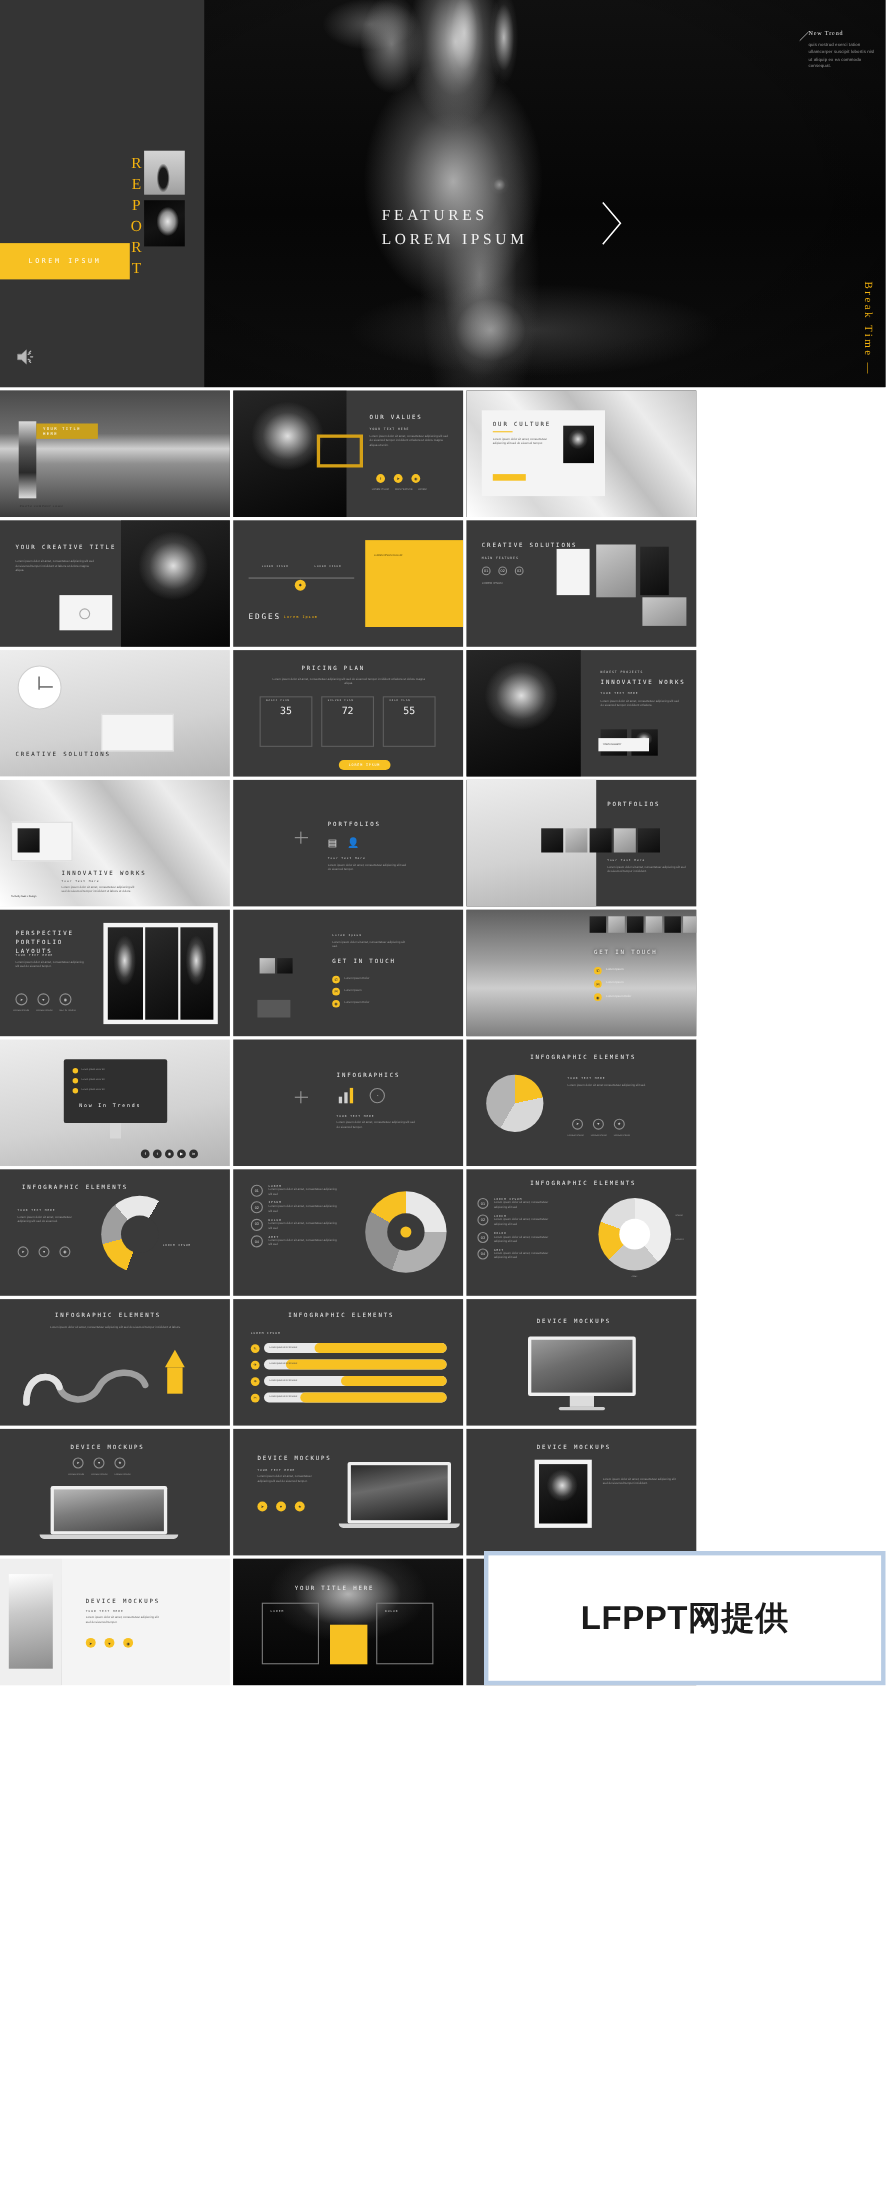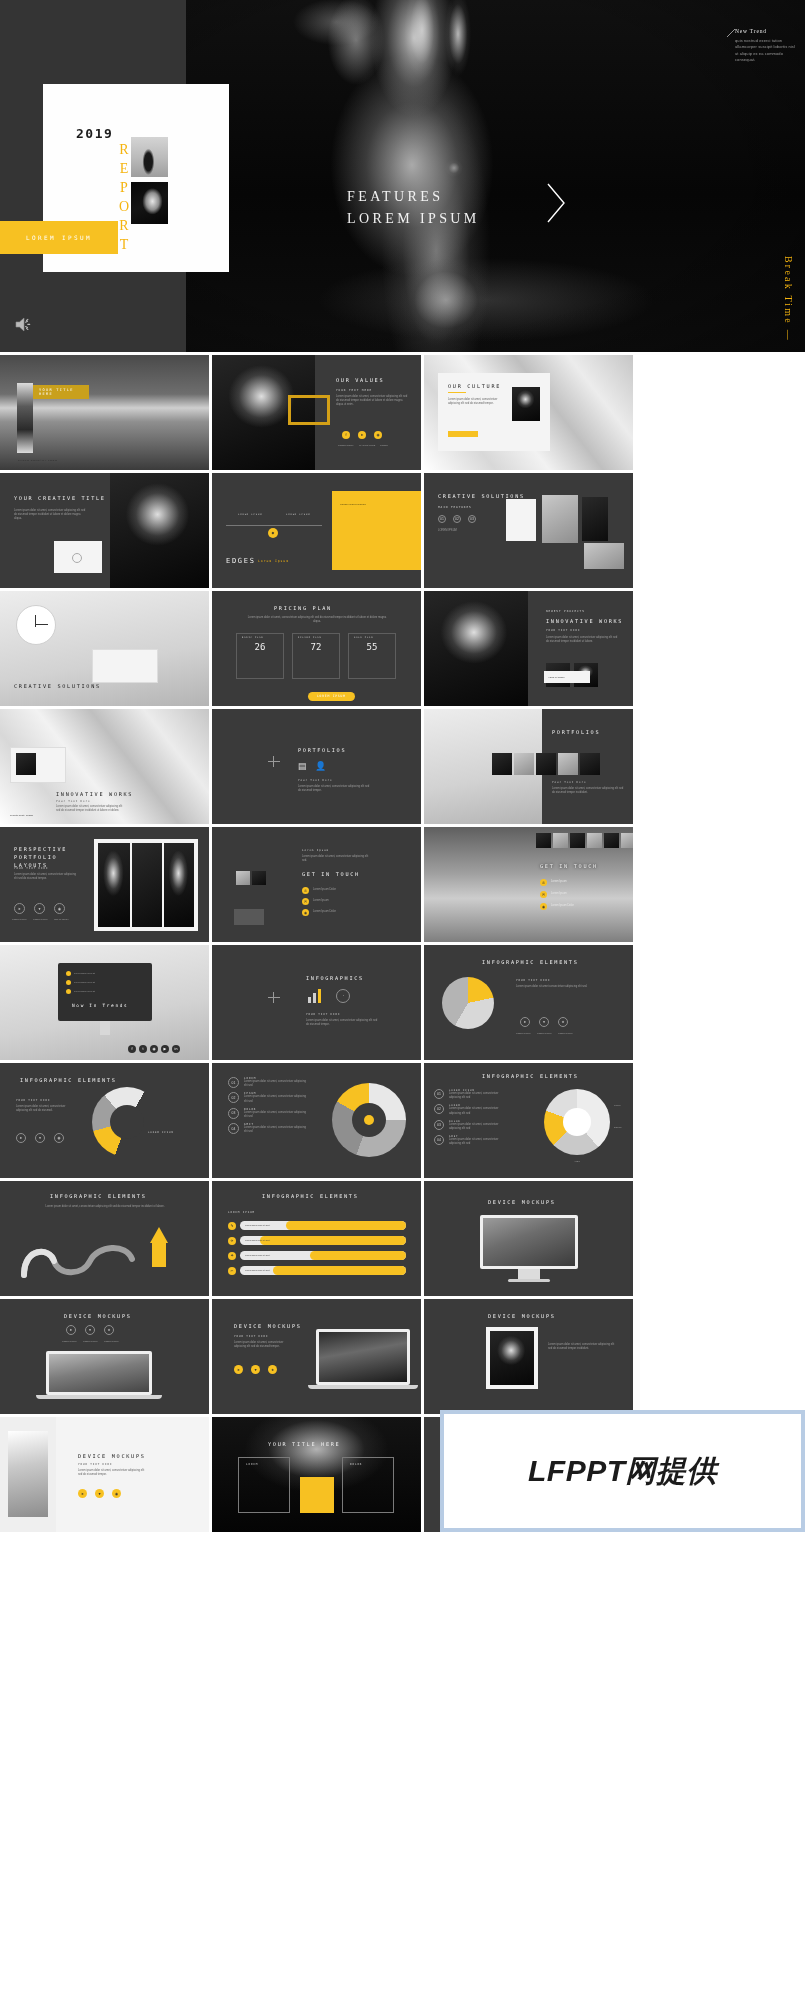--- a/index.html
+++ b/index.html
@@ -200,21 +200,21 @@
     position:absolute; right:0; bottom:0;
     width:365px; height:122px;
     background:#ffffff;
     border:4px solid #b8cce4;
     display:flex; flex-direction:column;
     align-items:center; justify-content:center;
     z-index:50;
   }
   .wm-line1 {
     font-family:"Liberation Sans", sans-serif;
-    font-size:30px; font-weight:700; color:#1b1b1b; letter-spacing:.5px;font-style:italic;
+    font-size:30px; font-weight:700; color:#1b1b1b; letter-spacing:.5px;
   }
   .wm-line2 {
     font-family:"Liberation Sans", sans-serif;
     font-size:30px; font-weight:700; color:#1b1b1b; letter-spacing:.5px;
   }
   .abs { position:absolute; }
 </style>
 </head>
 <body>
 
@@ -222,23 +222,20 @@
 
   <div class="hero">
     <div class="hero-left-panel"></div>
 
     <div class="hero-photo">
       <div class="horse"></div>
       <div class="horse-muzzle"></div>
       <div class="hero-vignette"></div>
     </div>
 
-    <div class="hero-card">
-      <div class="card-year">2019</div>
-    </div>
 
     <div class="card-img1 abs" style="left:131px;top:137px;"></div>
     <div class="card-img2 abs" style="left:131px;top:182px;"></div>
 
     <div class="report-col" style="left:117px;top:140px;">
       <span>R</span>
       <span>E</span>
       <span>P</span>
       <span>O</span>
       <span>R</span>
@@ -356,21 +353,21 @@
 
     <div class="slide">
       <div class="abs slide-title" style="left:62px;top:14px;">PRICING PLAN</div>
       <div class="abs slide-body" style="left:32px;top:25px;width:146px;text-align:center;">Lorem ipsum dolor sit amet, consectetuer adipiscing elit sed do eiusmod tempor incididunt ut labore et dolore magna aliqua.</div>
       <div class="abs" style="left:24px;top:42px;width:48px;height:46px;border:.5px solid #5e5e5e;"></div>
       <div class="abs" style="left:80px;top:42px;width:48px;height:46px;border:.5px solid #5e5e5e;"></div>
       <div class="abs" style="left:136px;top:42px;width:48px;height:46px;border:.5px solid #5e5e5e;"></div>
       <div class="abs slide-sub" style="left:30px;top:45px;font-size:2.1px;">BASIC PLAN</div>
       <div class="abs slide-sub" style="left:86px;top:45px;font-size:2.1px;">SILVER PLAN</div>
       <div class="abs slide-sub" style="left:142px;top:45px;font-size:2.1px;">GOLD PLAN</div>
-      <div class="abs" style="left:24px;top:51px;width:48px;text-align:center;font-family:'DejaVu Sans Mono',monospace;font-size:9px;color:#f0f0f0;">26</div>
+      <div class="abs" style="left:24px;top:51px;width:48px;text-align:center;font-family:'DejaVu Sans Mono',monospace;font-size:9px;color:#f0f0f0;">35</div>
       <div class="abs" style="left:80px;top:51px;width:48px;text-align:center;font-family:'DejaVu Sans Mono',monospace;font-size:9px;color:#f0f0f0;">72</div>
       <div class="abs" style="left:136px;top:51px;width:48px;text-align:center;font-family:'DejaVu Sans Mono',monospace;font-size:9px;color:#f0f0f0;">55</div>
       <div class="abs" style="left:96px;top:92px;"><span class="btn-pill">LOREM IPSUM</span></div>
     </div>
 
     <div class="slide">
       <div class="abs ph-portrait" style="left:0;top:0;width:104px;height:115px;"></div>
       <div class="abs slide-sub" style="left:122px;top:18px;font-size:2.8px;">NEWEST PROJECTS</div>
       <div class="abs slide-title" style="left:122px;top:27px;">INNOVATIVE WORKS</div>
       <div class="abs slide-sub" style="left:122px;top:38px;font-size:2.6px;">YOUR TEXT HERE</div>

